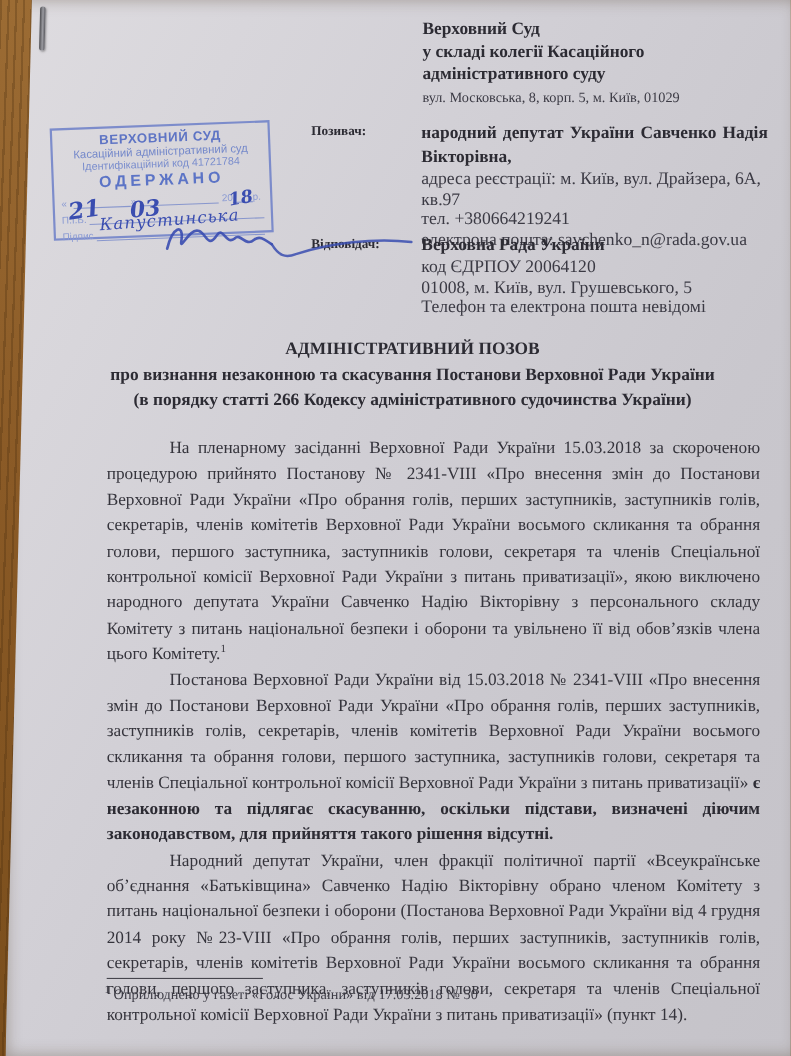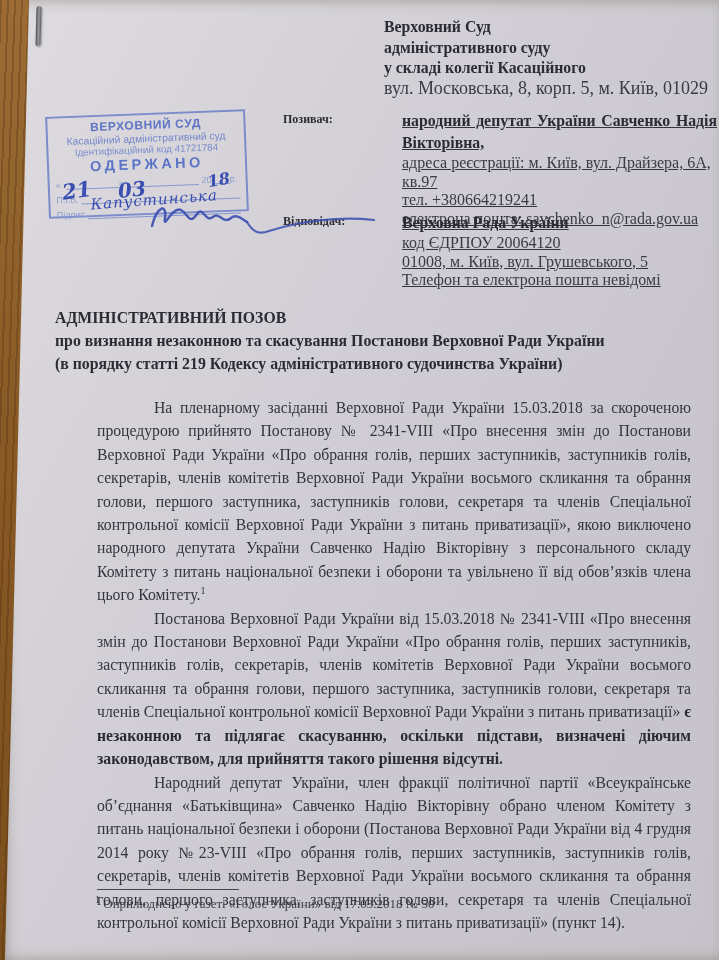--- a/index.html
+++ b/index.html
@@ -56,32 +56,32 @@
     font-family:"DejaVu Serif", serif;white-space:nowrap;
   }
   .hand-day{left:12px;top:60px;font-size:21px;transform:rotate(-6deg);font-weight:bold;}
   .hand-month{left:68px;top:62px;font-size:20px;transform:rotate(-4deg);font-weight:bold;}
   .hand-year{left:158px;top:58px;font-size:16px;transform:rotate(-8deg);font-weight:bold;}
   .hand-name{left:40px;top:76px;font-size:15px;transform:rotate(-2deg);letter-spacing:1px;}
   .sig-svg{position:absolute;left:0;top:0;width:719px;height:960px;pointer-events:none;z-index:3;}
   
   .court-header{position:absolute;left:384px;top:17px;width:326px;}
   .court-header .bold-line{font-weight:bold;font-size:15.8px;line-height:20.5px;color:#2c2b33;}
-  .court-header .addr{font-size:18px;line-height:19px;color:#3b3a44;}
+  .court-header .addr{font-size:13px;line-height:19px;color:#3b3a44;}
   .party-label{position:absolute;font-weight:bold;font-size:12px;color:#2c2b33;}
   .plaintiff-label{left:283px;top:112px;}
   .defendant-label{left:283px;top:214px;}
-  .party-value{position:absolute;left:402px;width:315px;text-decoration:underline;}
+  .party-value{position:absolute;left:383px;width:315px;}
   .plaintiff-value{top:110px;}
   .defendant-value{top:212px;}
   .party-name{font-weight:bold;font-size:15.8px;line-height:22px;text-align:justify;color:#2c2b33;}
   .party-detail{font-size:16px;line-height:18.6px;color:#3b3a44;}
   .date-line{position:absolute;left:85px;top:276px;font-weight:bold;font-size:15.8px;color:#2c2b33;}
   
-  .title-block{position:absolute;left:55px;top:306px;width:640px;}
+  .title-block{position:absolute;left:55px;top:306px;width:640px;text-align:center;}
   .title-block div{font-weight:bold;font-size:15.8px;line-height:23.2px;color:#2c2b33;}
   
   .body-text{position:absolute;left:97px;top:396px;width:594px;}
   .body-text p{
     margin:0;text-align:justify;text-indent:57px;
     font-size:15.7px;line-height:23.4px;color:#35343c;
   }
   .body-text .bold{font-weight:bold;color:#2c2b33;}
   sup{font-size:10px;line-height:0;}
   
@@ -128,22 +128,22 @@
 
     <svg class="sig-svg" viewBox="0 0 719 960">
       <path d="M152 226 C157 206, 167 203, 165 218 C163 231, 172 206, 181 210
                C188 213, 189 226, 197 214 C203 205, 205 223, 213 217
                C219 211, 223 225, 231 218 C237 213, 243 220, 247 222" fill="none" stroke="#3a4db0" stroke-width="2.4" stroke-linecap="round" opacity="0.9"></path>
       <path d="M247 222 C253 232, 259 235, 269 231 C300 221, 340 216, 374 220" fill="none" stroke="#3a4db0" stroke-width="2.2" stroke-linecap="round" opacity="0.85"></path>
     </svg>
 
     <div class="court-header">
       <div class="bold-line">Верховний Суд</div>
+      <div class="bold-line">у складі колегії Касаційного</div>
       <div class="bold-line">адміністративного суду</div>
-      <div class="bold-line">у складі колегії Касаційного</div>
       <div class="addr">вул. Московська, 8, корп. 5, м. Київ, 01029</div>
     </div>
 
     <div class="party-label plaintiff-label">Позивач:</div>
     <div class="party-value plaintiff-value">
       <div class="party-name">народний депутат України Савченко Надія Вікторівна,</div>
       <div class="party-detail">адреса реєстрації: м. Київ, вул. Драйзера, 6А, кв.97</div>
       <div class="party-detail">тел. +380664219241</div>
       <div class="party-detail">електрона пошта: savchenko_n@rada.gov.ua</div>
     </div>
@@ -153,21 +153,21 @@
       <div class="party-name">Верховна Рада України</div>
       <div class="party-detail">код ЄДРПОУ 20064120</div>
       <div class="party-detail">01008, м. Київ, вул. Грушевського, 5</div>
       <div class="party-detail">Телефон та електрона пошта невідомі</div>
     </div>
 
 
     <div class="title-block">
       <div>АДМІНІСТРАТИВНИЙ ПОЗОВ</div>
       <div>про визнання незаконною та скасування Постанови Верховної Ради України</div>
-      <div>(в порядку статті 219 Кодексу адміністративного судочинства України)</div>
+      <div>(в порядку статті 266 Кодексу адміністративного судочинства України)</div>
     </div>
 
     <div class="body-text">
       <p><span>На пленарному засіданні Верховної Ради України 15.03.2018 за скороченою процедурою прийнято Постанову № 2341-VIII «Про внесення змін до Постанови Верховної Ради України «Про обрання голів, перших заступників, заступників голів, секретарів, членів комітетів Верховної Ради України восьмого скликання та обрання голови, першого заступника, заступників голови, секретаря та членів Спеціальної контрольної комісії Верховної Ради України з питань приватизації», якою виключено народного депутата України Савченко Надію Вікторівну з персонального складу Комітету з питань національної безпеки і оборони та увільнено її від обов’язків члена цього Комітету.</span><sup>1</sup></p>
       <p><span>Постанова Верховної Ради України від 15.03.2018 № 2341-VIII «Про внесення змін до Постанови Верховної Ради України «Про обрання голів, перших заступників, заступників голів, секретарів, членів комітетів Верховної Ради України восьмого скликання та обрання голови, першого заступника, заступників голови, секретаря та членів Спеціальної контрольної комісії Верховної Ради України з питань приватизації» </span><span class="bold">є незаконною та підлягає скасуванню, оскільки підстави, визначені діючим законодавством, для прийняття такого рішення відсутні.</span></p>
       <p><span>Народний депутат України, член фракції політичної партії «Всеукраїнське об’єднання «Батьківщина» Савченко Надію Вікторівну обрано членом Комітету з питань національної безпеки і оборони (Постанова Верховної Ради України від 4 грудня 2014 року №23-VIII «Про обрання голів, перших заступників, заступників голів, секретарів, членів комітетів Верховної Ради України восьмого скликання та обрання голови, першого заступника, заступників голови, секретаря та членів Спеціальної контрольної комісії Верховної Ради України з питань приватизації» (пункт 14).</span></p>
     </div>
 
     <div class="footnote-divider"></div>
     <div class="footnote"><sup>1</sup><span> Оприлюднено у газеті «Голос України» від 17.03.2018 № 50</span></div>

